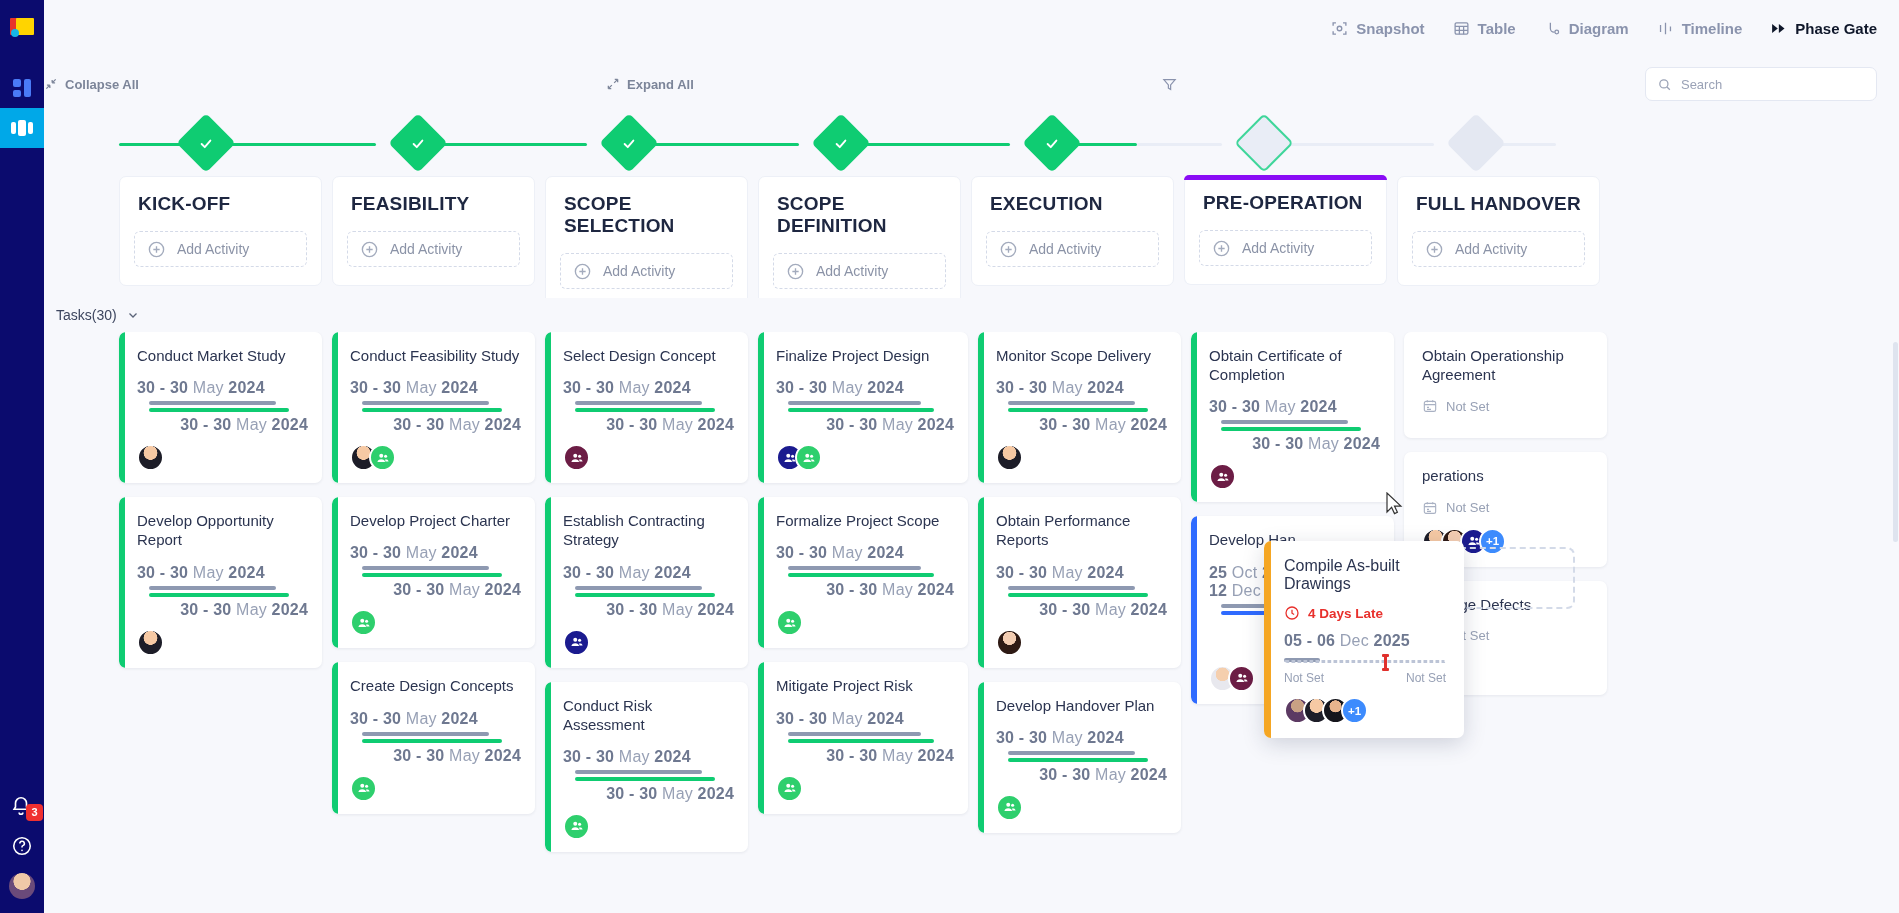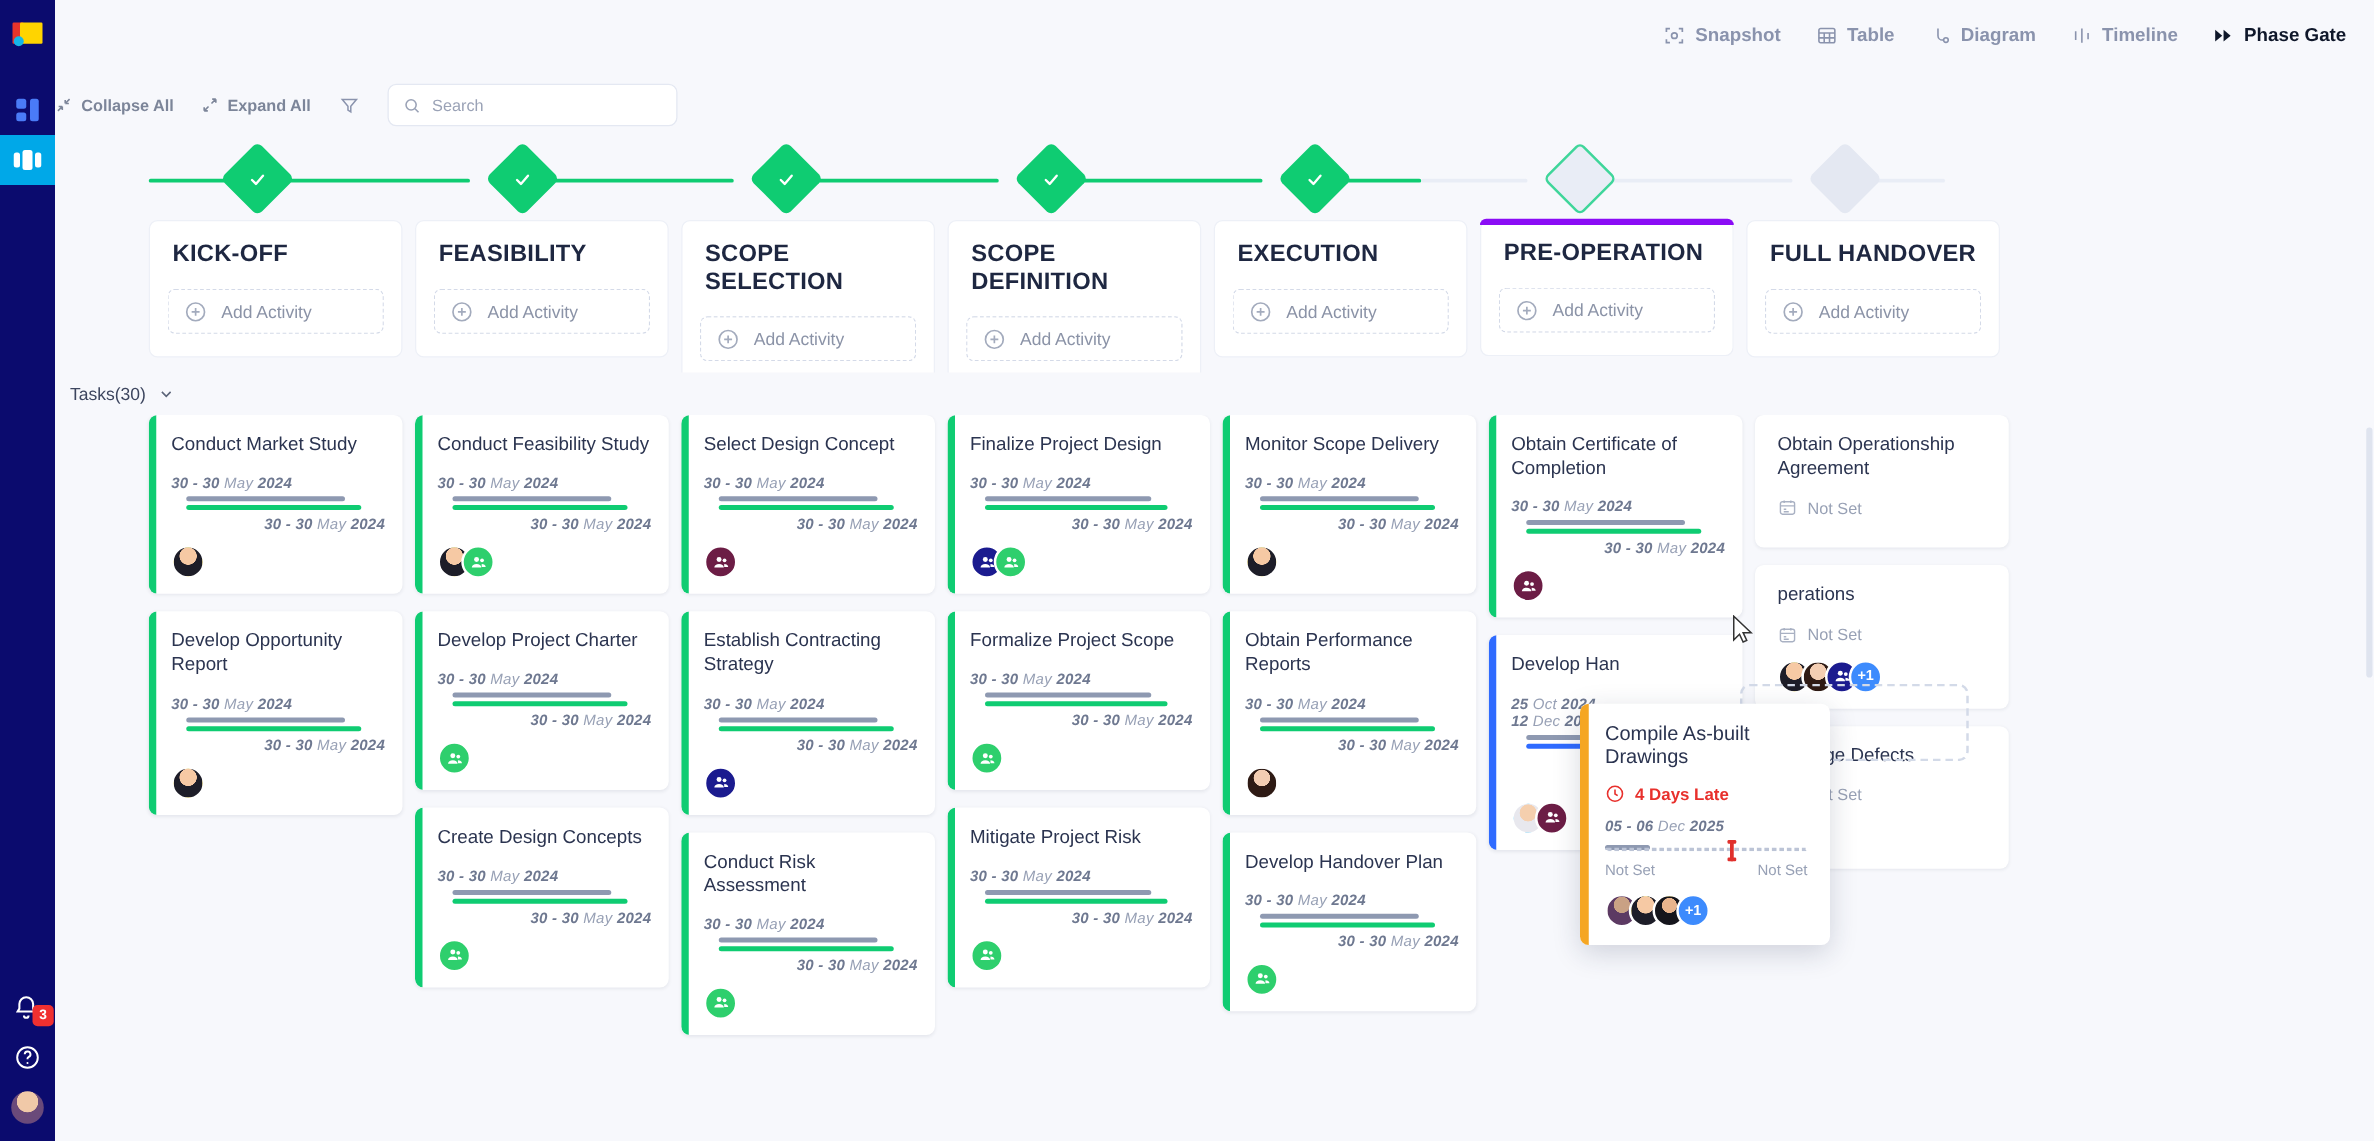--- a/index.html
+++ b/index.html
@@ -55,21 +55,21 @@
     justify-content:flex-end; padding-right:22px; gap:28px;
   }
   .nav-item {
     display:flex; align-items:center; gap:8px; font-size:15px; font-weight:700;
     color:#8a93ad; cursor:pointer; white-space:nowrap;
   }
   .nav-item.active { color:#0f172a; }
   .nav-ic { width:17px; height:17px; display:block; }
 
   
-  .toolbar { height:56px; display:flex; align-items:center; justify-content:flex-start; gap:22px; padding-right:22px; }
+  .toolbar { height:56px; display:flex; align-items:center; justify-content:space-between; gap:22px; padding-right:22px; }
   .tool-btn { display:flex; align-items:center; gap:7px; font-size:13px; font-weight:700; color:#7c8599; cursor:pointer; }
   .filter-btn { cursor:pointer; display:flex; align-items:center; }
   .search {
     width: 232px; height: 34px; background:#fff; border:1px solid #e4e8f2; border-radius:7px;
     display:flex; align-items:center; gap:9px; padding:0 11px;
   }
   .search input {
     border:0; outline:0; font-size:13px; color:#4d7c0f; width:100%;
     font-family:Liberation Sans, sans-serif; background:transparent;
   }
@@ -124,21 +124,21 @@
     box-shadow:0 1px 3px rgba(30,40,70,.08); padding:14px 14px 12px 18px;
     flex:0 0 auto;
   }
   .task-card::before {
     content:""; position:absolute; left:0; top:0; bottom:0; width:6px; border-radius:7px 0 0 7px;
   }
   .task-card.st-green::before { background:#0fcc72; }
   .task-card.st-blue::before  { background:#2f6bff; }
   .task-card.st-none::before  { background:transparent; }
   .card-title { font-size:15px; color:#2b3450; line-height:1.28; margin-bottom:14px; }
-  .date-row { font-size:12px; color:#97a0b5; letter-spacing:.2px;font-style:italic; }
+  .date-row { font-size:16px; color:#97a0b5; letter-spacing:.2px; }
   .date-row b { color:#6e7890; font-weight:700; }
   .date-row .yr { color:#6e7890; font-weight:700; }
   .date-row.right { text-align:right; }
   .bars { margin:4px 0 4px 0; position:relative; padding-left:12px; }
   .bar-plan { height:4px; background:#8e99b1; border-radius:2px; }
   .bar-actual { height:4px; border-radius:2px; margin-top:3px; }
   .bar-actual.green { background:#0fcc72; }
   .bar-actual.blue  { background:#2f6bff; }
   .bar-plan.dotted { background:none; border-top:3px dotted #bcc4d6; height:0; }
   .marker {
@@ -806,21 +806,21 @@
         <path d="M2.5 19c0-3.3 2.9-5 6.5-5s6.5 1.7 6.5 5z"></path>
                     <path d="M16 14c3 0 5.5 1.4 5.5 4.2H16z"></path>
       </svg>
                 </div>
               </div>
     </div>
     </div>
           <div class="ghost-card" style="position: absolute; left: 1348px; top: 215px; width: 183px; height: 62px;"></div>
         </div>
 
-      <div class="tooltip" id="tooltip" style="left: 1220px; top: 451px; width: 200px;">
+      <div class="tooltip" id="tooltip" style="left: 1220px; top: 429px; width: 200px;">
     <div class="tt-title">Compile As-built Drawings</div>
     <div class="late">
       <svg style="width:16px;height:16px" viewBox="0 0 24 24" fill="none" stroke="#e8302c" stroke-width="1.9">
         <circle cx="12" cy="12" r="9"></circle>
               <path d="M12 7v5.3l3.2 2"></path>
       </svg>
       <span>4 Days Late</span>
     </div>
     <div class="date-row">
       <b>05 - 06</b> Dec <span class="yr">2025</span>

